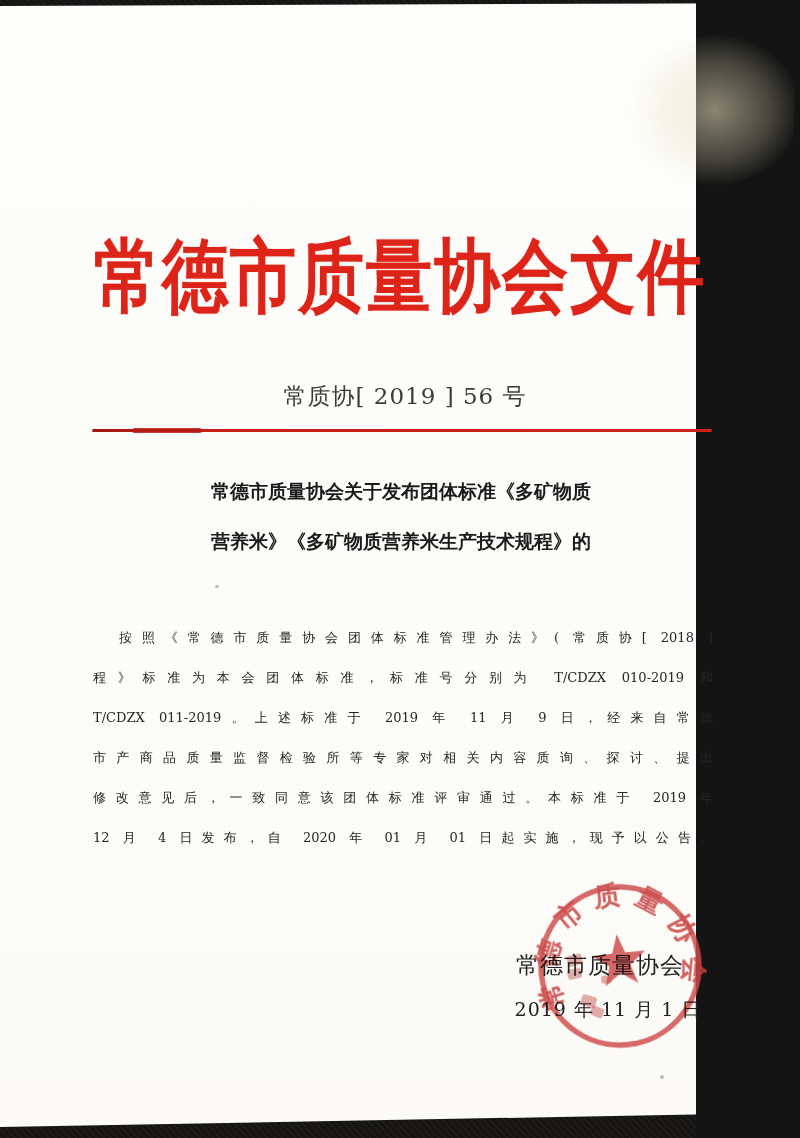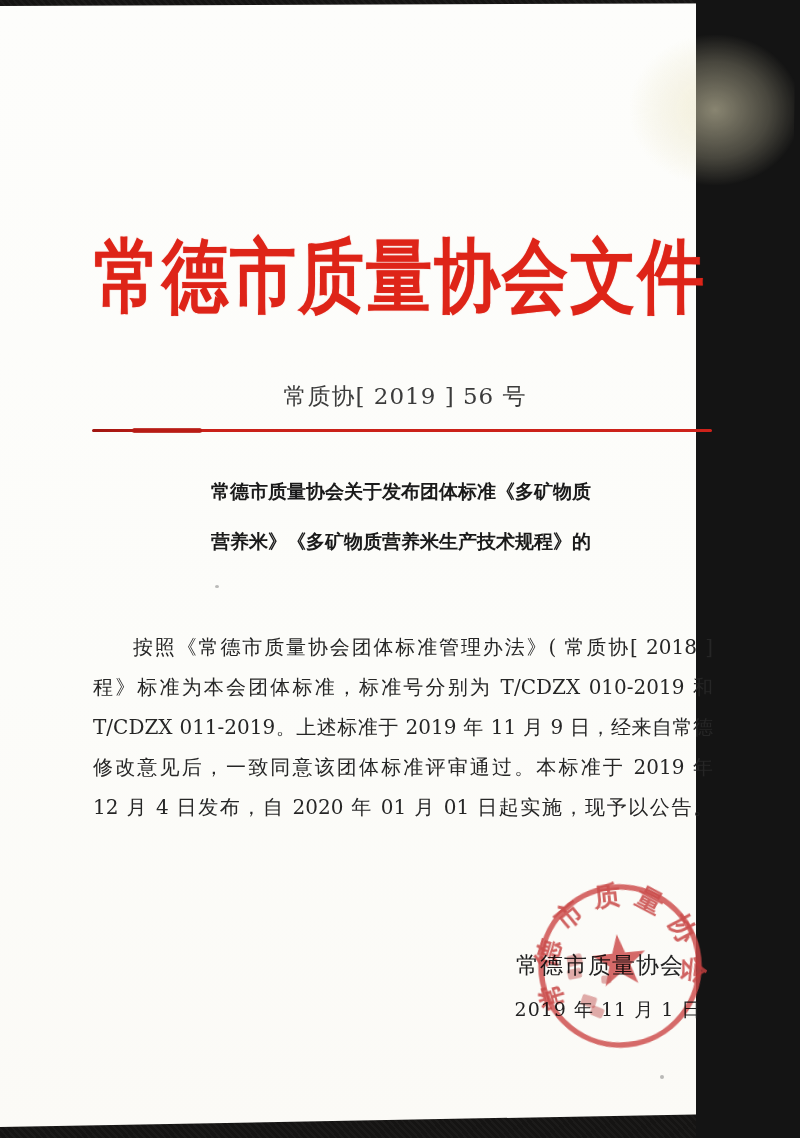--- a/index.html
+++ b/index.html
@@ -60,23 +60,22 @@
     position: absolute; left: 90px; top: 466px; width: 622px;
     text-align: center;
     font-family: "DejaVu Sans", "Liberation Sans", sans-serif;
     font-weight: 700;
     font-size: 19px;
     line-height: 50px;
     color: #1a1a1a;
   }
   .body-block {
     position: absolute; left: 93px; top: 618px; width: 620px;
-    font-size: 20px;
+    font-size: 13px;
     color: #262626;
-    margin-top: 9px;
   }
   .body-line {
     height: 40px; line-height: 40px;
     text-align: justify;
     text-align-last: justify;
     white-space: nowrap;
   }
   .body-line.indent { text-indent: 2em; }
   .sig-org {
     position: absolute; left: 500px; top: 950px; width: 200px;
@@ -110,20 +109,21 @@
 
     <div class="doc-title">
       <div>常德市质量协会关于发布团体标准《多矿物质</div>
       <div>营养米》《多矿物质营养米生产技术规程》的</div>
     </div>
 
     <div class="body-block">
       <div class="body-line indent">按照《常德市质量协会团体标准管理办法》( 常质协[ 2018 ]</div>
       <div class="body-line">程》标准为本会团体标准，标准号分别为 T/CDZX 010-2019 和</div>
       <div class="body-line">T/CDZX 011-2019。上述标准于 2019 年 11 月 9 日，经来自常德</div>
+      <div class="body-line">市产商品质量监督检验所等专家对相关内容质询、探讨、提出</div>
       <div class="body-line">修改意见后，一致同意该团体标准评审通过。本标准于 2019 年</div>
       <div class="body-line">12 月 4 日发布，自 2020 年 01 月 01 日起实施，现予以公告。</div>
     </div>
 
     <div class="sig-org">常德市质量协会</div>
 
     <div class="sig-date">2019 年 11 月 1 日</div>
 
     <svg class="seal" viewBox="0 0 172 172" xmlns="http://www.w3.org/2000/svg">
       <circle cx="86" cy="86" r="79" fill="none" stroke="#d04a4a" stroke-width="5.5" stroke-opacity="0.88"></circle>

